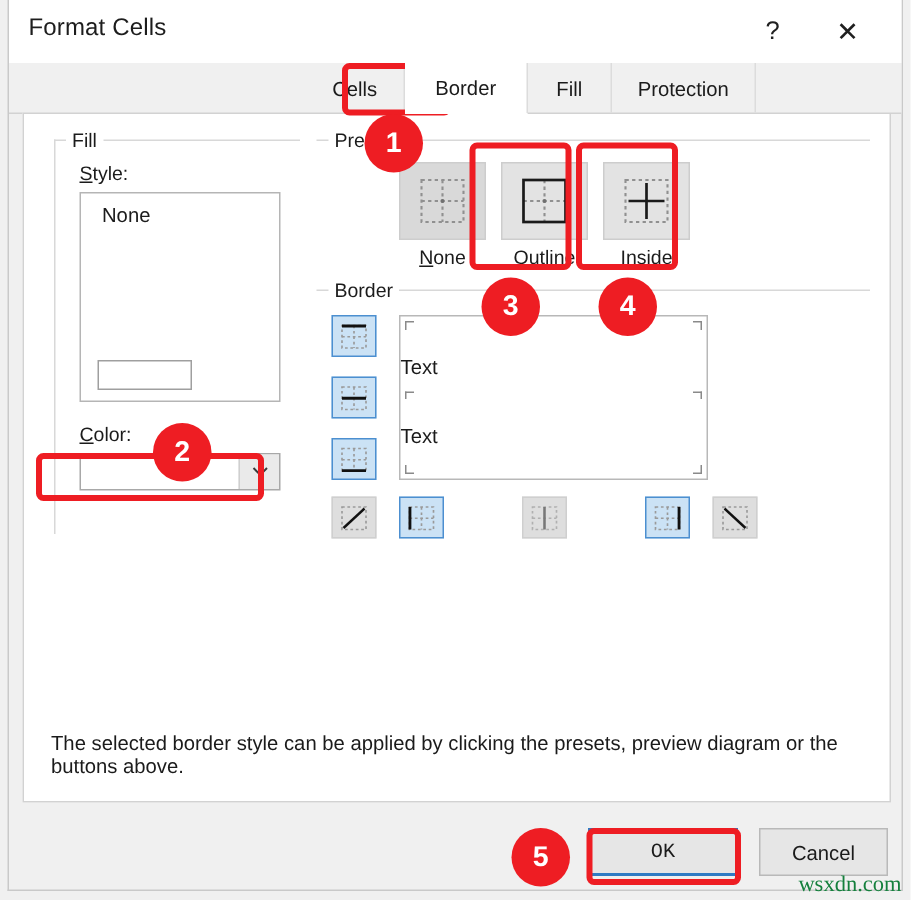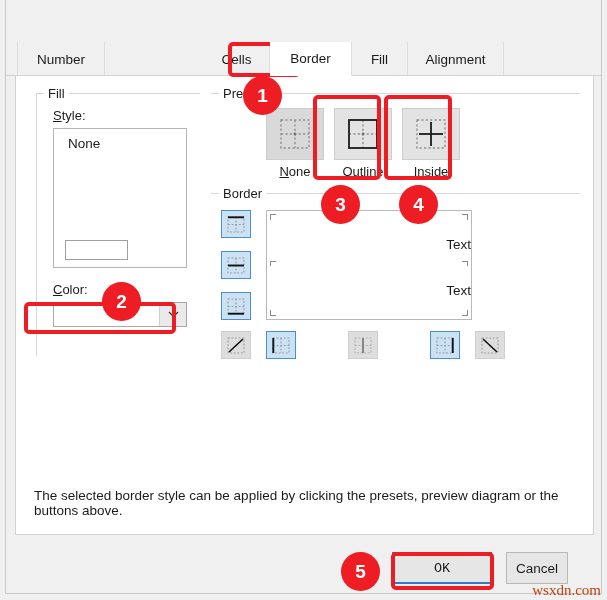--- a/index.html
+++ b/index.html
@@ -113,21 +113,21 @@
     background:#dedede;border:1px solid #cfcfcf;
     display:flex;align-items:center;justify-content:center;
   }
   .bbtn.sel{background:#cbe2f5;border:1px solid #4c8fd0;}
 
   
   .preview{
     position:absolute;background:#ffffff;border:1px solid #b8b8b8;box-sizing:border-box;
   }
   .preview .ptext{
-    position:absolute;left:0;width:100%;text-align:right;
+    position:absolute;left:0;width:100%;text-align:left;
     font-size:13.5px;color:#1b1b1b;
   }
   .corner{position:absolute;width:7px;height:7px;}
   .corner i{position:absolute;background:#8a8a8a;}
 
   
   .desc{
     position:absolute;left:18px;top:388px;width:560px;
     font-size:13.5px;color:#1b1b1b;margin-top:24px;
   }
@@ -146,38 +146,42 @@
     position:absolute;border:4px solid #ee1d23;border-radius:5px;
     box-sizing:border-box;pointer-events:none;
   }
   .marker{
     position:absolute;border-radius:50%;background:#ee1d23;
     color:#ffffff;display:flex;align-items:center;justify-content:center;
     font-size:19px;font-weight:bold;
   }
   .watermark{
     position:absolute;right:6px;bottom:1px;
-    font-size:15px;color:#c2410c;
+    font-size:15px;color:#15803d;
     font-family:"Liberation Serif","DejaVu Serif",serif;
   }
 </style>
 </head>
 <body>
 
 <div id="root">
 
   <div class="dialog">
 
+    <div class="titlebar">
+      <div class="title-text">Format Cells</div>
+      <div class="tb-btn tb-help">?</div>
+      <div class="tb-btn tb-close">✕</div>
+    </div>
 
     <div class="tabstrip">
-      <div class="tab first" style="left:11px;width:88px;">Number</div>
       <div class="tab" style="left:198px;width:66px;">Cells</div>
       <div class="tab active" style="left:264px;width:82px;">Border</div>
       <div class="tab" style="left:346px;width:56px;">Fill</div>
-      <div class="tab" style="left:402px;width:96px;">Alignment</div>
+      <div class="tab" style="left:402px;width:96px;">Protection</div>
     </div>
 
     <div class="panel">
 
       <div class="group" style="left:20px;top:10px;width:164px;height:270px;">
         <div class="gline" style="left:0;width:164px;"></div>
         <div class="gleft"></div>
         <div class="glabel">Fill</div>
 
         <div class="sublabel" style="left:17px;top:22px;">
@@ -352,21 +356,21 @@
             <rect x="2" y="2" width="16" height="15" stroke="#9a9a9a" stroke-width="1.1" stroke-dasharray="1.8 1.8" fill="none"></rect>
             <line x1="3" y1="3" x2="17" y2="16" stroke="#111" stroke-width="1.6"></line>
           </svg>
         </div>
       </div>
 
       <div class="desc">The selected border style can be applied by clicking the presets, preview diagram or the buttons above.</div>
     </div>
 
     <div class="footer-btn primary" style="left:386px;top:552px;width:100px;">OK</div>
-    <div class="footer-btn" style="left:500px;top:552px;width:62px;">Cancel</div>
+    <div class="footer-btn" style="left:500px;top:552px;width:86px;">Cancel</div>
   </div>
 
   <div class="hl" style="left:228px;top:42px;width:73px;height:35px;"></div>
   <div class="hl" style="left:24px;top:302px;width:152px;height:32px;"></div>
   <div class="hl" style="left:313px;top:95px;width:68px;height:85px;"></div>
   <div class="hl" style="left:384px;top:95px;width:68px;height:85px;"></div>
   <div class="hl" style="left:391px;top:552px;width:103px;height:38px;"></div>
 
   <div class="marker" style="left:243px;top:76px;width:39px;height:39px;">1</div>
   <div class="marker" style="left:102px;top:282px;width:39px;height:39px;">2</div>

